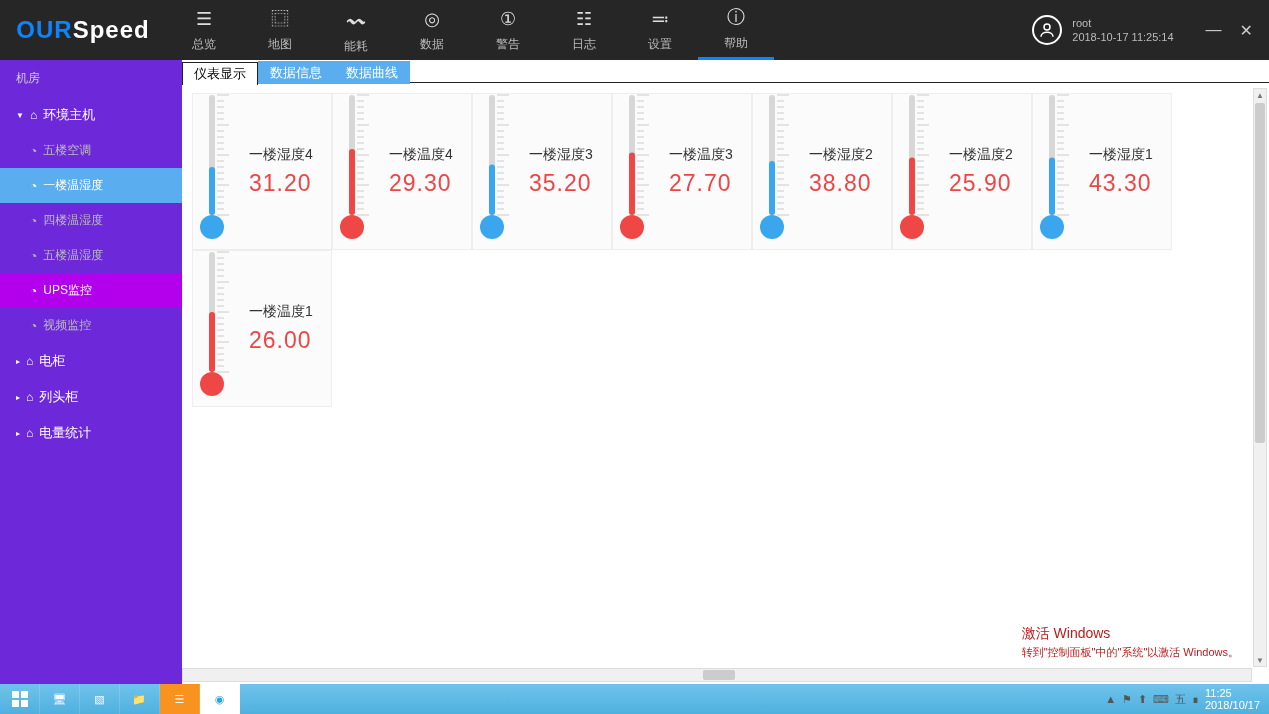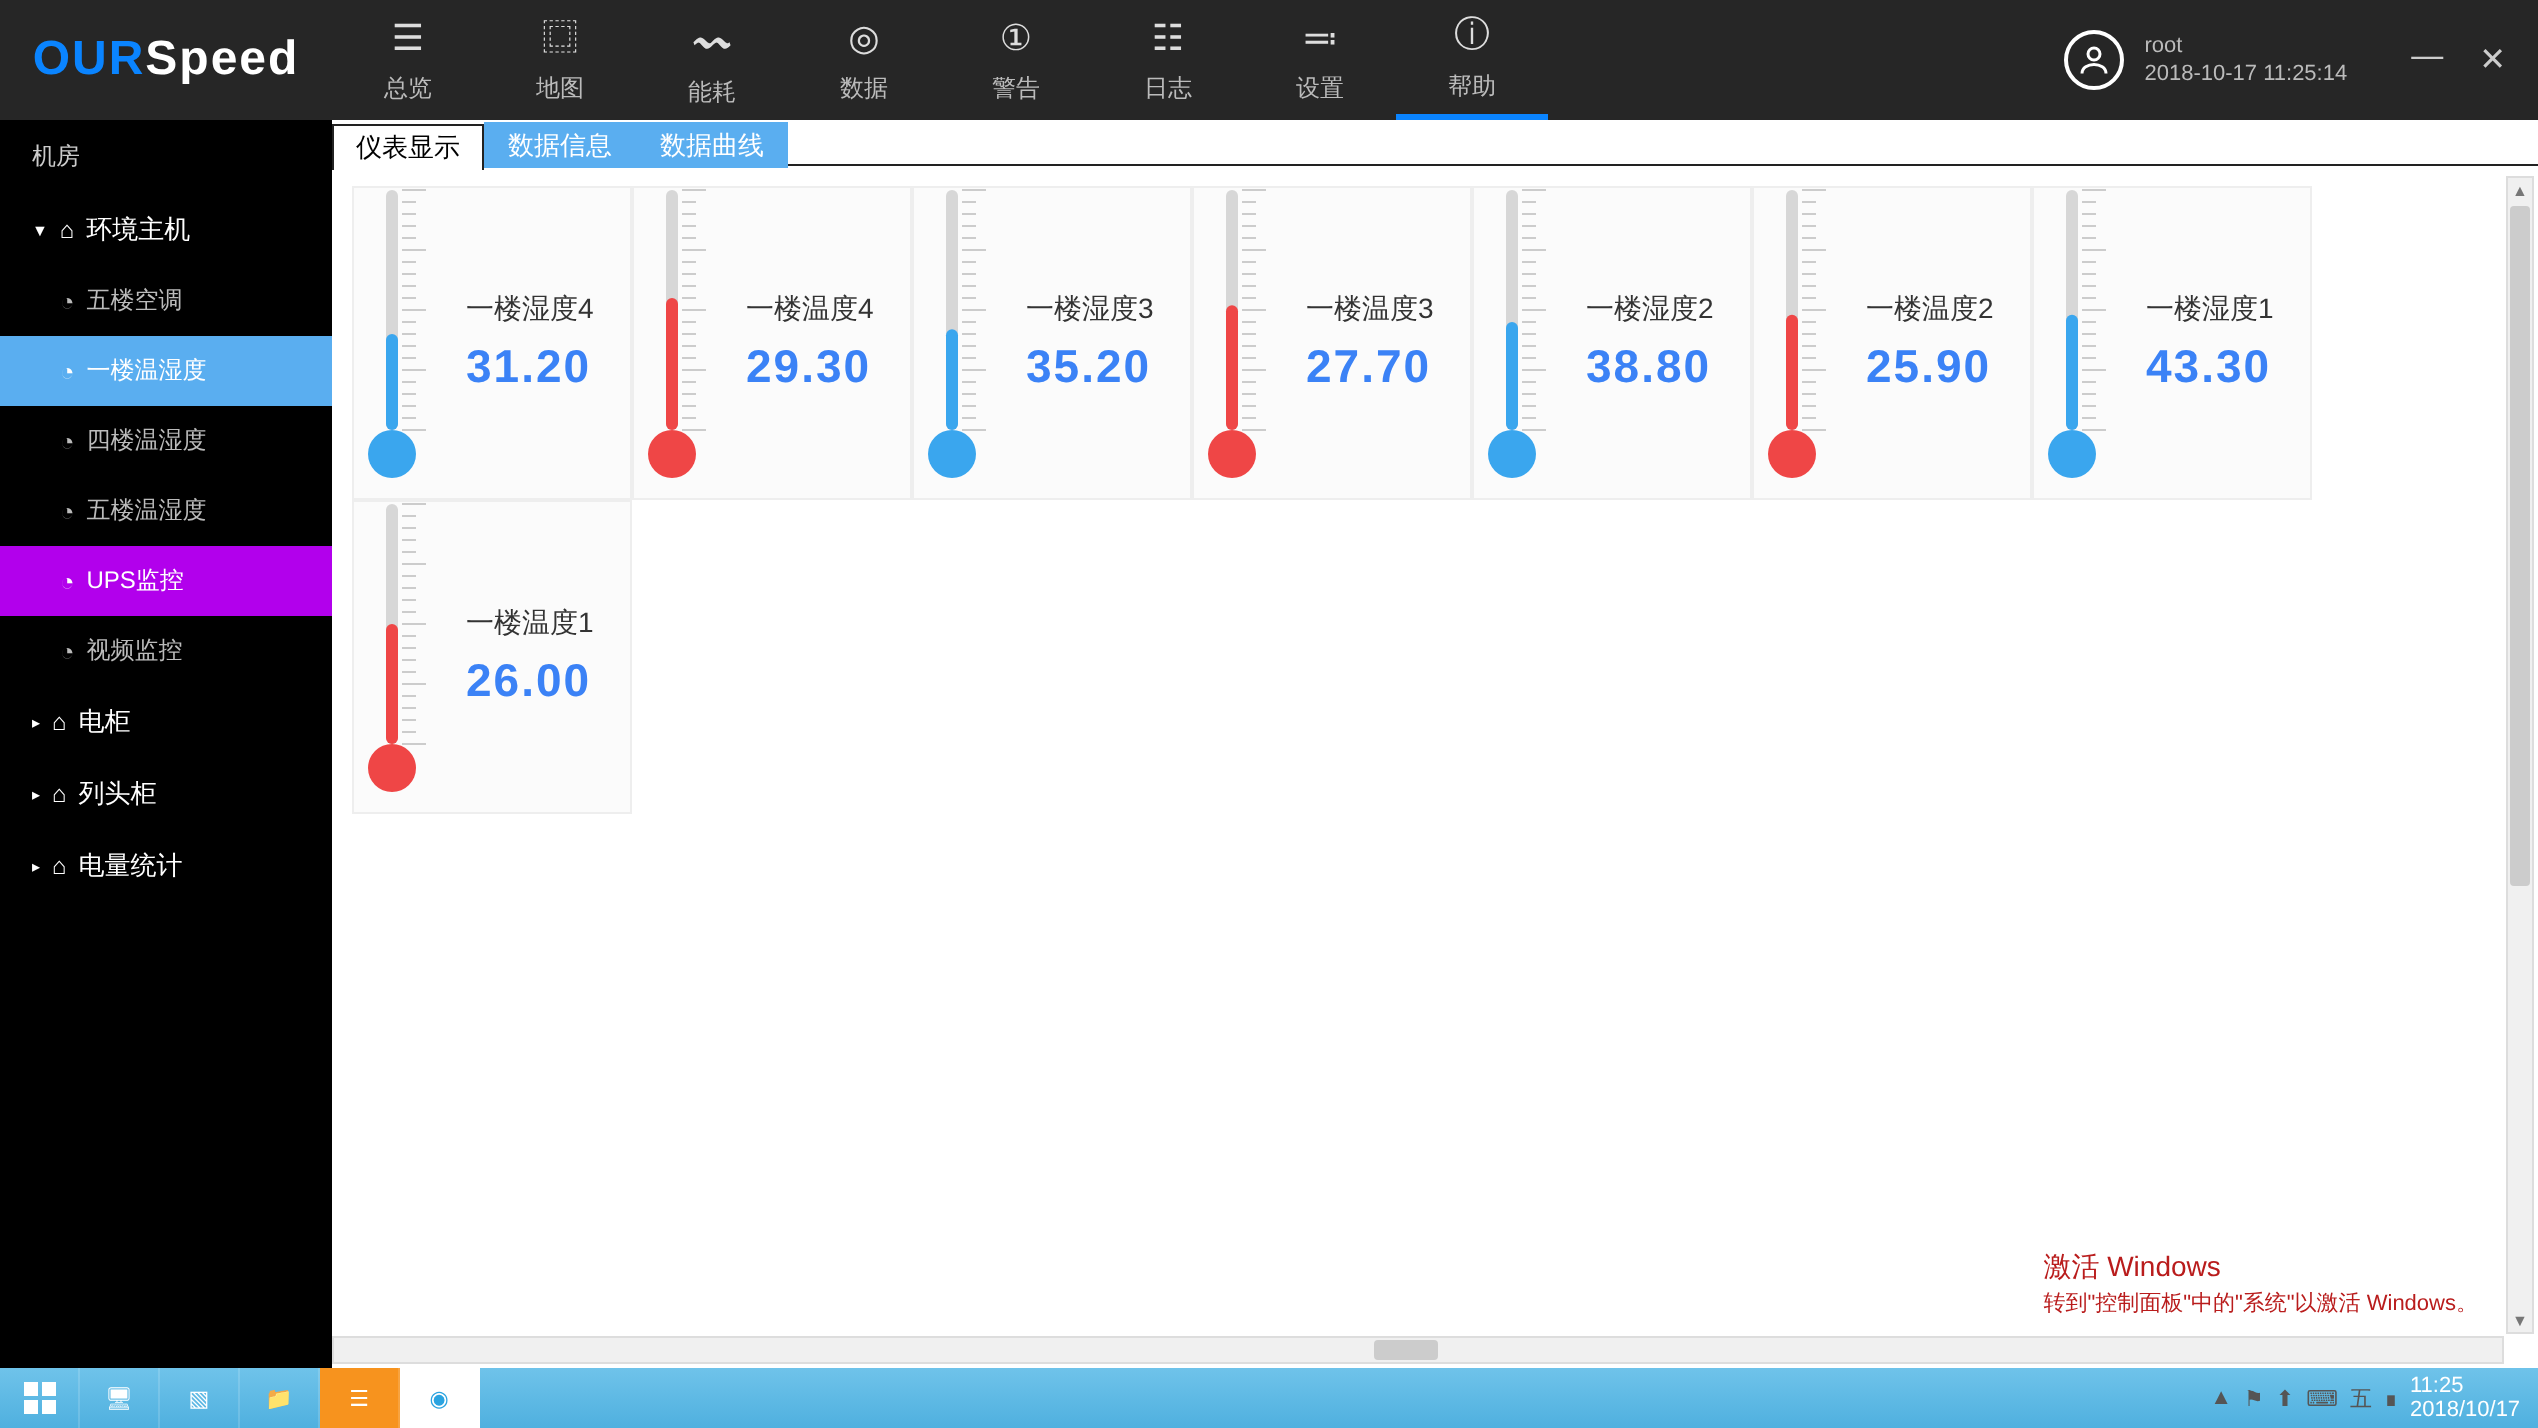--- a/index.html
+++ b/index.html
@@ -15,21 +15,21 @@
   .topnav-item.active { border-bottom: 3px solid #0a84ff; }
   .topnav-item .ico { font-size: 18px; color: #ddd; }
   .header-spacer { flex: 1; }
   .user-block { display: flex; align-items: center; gap: 10px; padding-right: 16px; }
   .avatar { width: 30px; height: 30px; border-radius: 50%; border: 2px solid #fff; display: flex; align-items: center; justify-content: center; }
   .user-text { display: flex; flex-direction: column; font-size: 11px; color: #bbb; line-height: 1.3; }
   .win-controls { display: flex; gap: 18px; padding: 0 16px; color: #ccc; font-size: 16px; }
   .win-controls span { cursor: pointer; }
   
   .body { flex: 1; display: flex; min-height: 0; }
-  .sidebar { width: 166px; background: #000000; color: #ccc; font-size: 13px; overflow-y: auto; }
+  .sidebar { width: 182px; background: #6d28d9; color: #ccc; font-size: 13px; overflow-y: auto; }
   .side-head { padding: 10px 16px; font-size: 12px; color: #ccc; }
   .side-group { padding: 9px 16px; display: flex; align-items: center; gap: 6px; color: #fff; font-size: 13px; cursor: pointer; }
   .side-group .caret { font-size: 8px; }
   .side-item { padding: 9px 16px 9px 30px; display: flex; align-items: center; gap: 6px; color: #bbb; font-size: 12px; cursor: pointer; }
   .side-item.active { background: #5aaef0; color: #fff; }
   .side-item.purple { background: #b200ec; color: #fff; }
   .side-item .dot { font-size: 12px; }
   .home-ico { font-size: 12px; }
   
   .main { flex: 1; display: flex; flex-direction: column; background: #fff; min-width: 0; }
@@ -43,21 +43,21 @@
   .vscroll-thumb { position: absolute; left: 1px; right: 1px; top: 14px; height: 340px; background: #ccc; border-radius: 2px; }
   .vscroll-arrow { position: absolute; left: 0; right: 0; height: 12px; display:flex; align-items:center; justify-content:center; font-size:8px; color:#777; }
   .hscroll-track { position: absolute; left: 0; right: 17px; bottom: 2px; height: 14px; background: #f0f0f0; border: 1px solid #ddd; }
   .hscroll-thumb { position: absolute; top: 1px; bottom: 1px; left: 520px; width: 32px; background: #ccc; border-radius: 2px; }
   .cards { display: flex; flex-wrap: wrap; gap: 0; }
   .card { width: 140px; height: 157px; background: #fbfbfb; border: 1px solid #eee; display: flex; padding: 6px 6px 6px 0; }
   .thermo { width: 52px; display: flex; align-items: flex-end; justify-content: center; position: relative; }
   .thermo svg { display: block; }
   .card-text { flex: 1; display: flex; flex-direction: column; justify-content: center; gap: 6px; align-items: flex-start; padding-left: 4px; }
   .card-label { font-size: 14px; color: #333; white-space: nowrap; }
-  .card-value { font-size: 23px; color: #3b82f6; font-weight: 700; letter-spacing: 1px; white-space: nowrap; }
+  .card-value { font-size: 23px; color: #ef4444; font-weight: 400; letter-spacing: 1px; white-space: nowrap; }
   .watermark { position: absolute; right: 30px; bottom: 24px; color: #b91c1c; font-size: 14px; text-align: left; line-height: 1.5; }
   .watermark .sub { font-size: 11px; }
   
   .taskbar { height: 30px; width: 1269px; background: linear-gradient(#6fc3ea, #4fb0df); display: flex; align-items: stretch; font-size: 11px; color: #fff; }
   .tb-btn { width: 40px; display: flex; align-items: center; justify-content: center; border-right: 1px solid rgba(255,255,255,0.15); cursor: pointer; }
   .tb-btn.orange { background: #f7931e; color:#fff; }
   .tb-btn.white-ico { color:#fff; }
   .tb-spacer { flex: 1; }
   .tray { display: flex; align-items: center; gap: 6px; padding: 0 6px; color: #f3a; }
   .tray span { color:#555; font-size:11px; }

